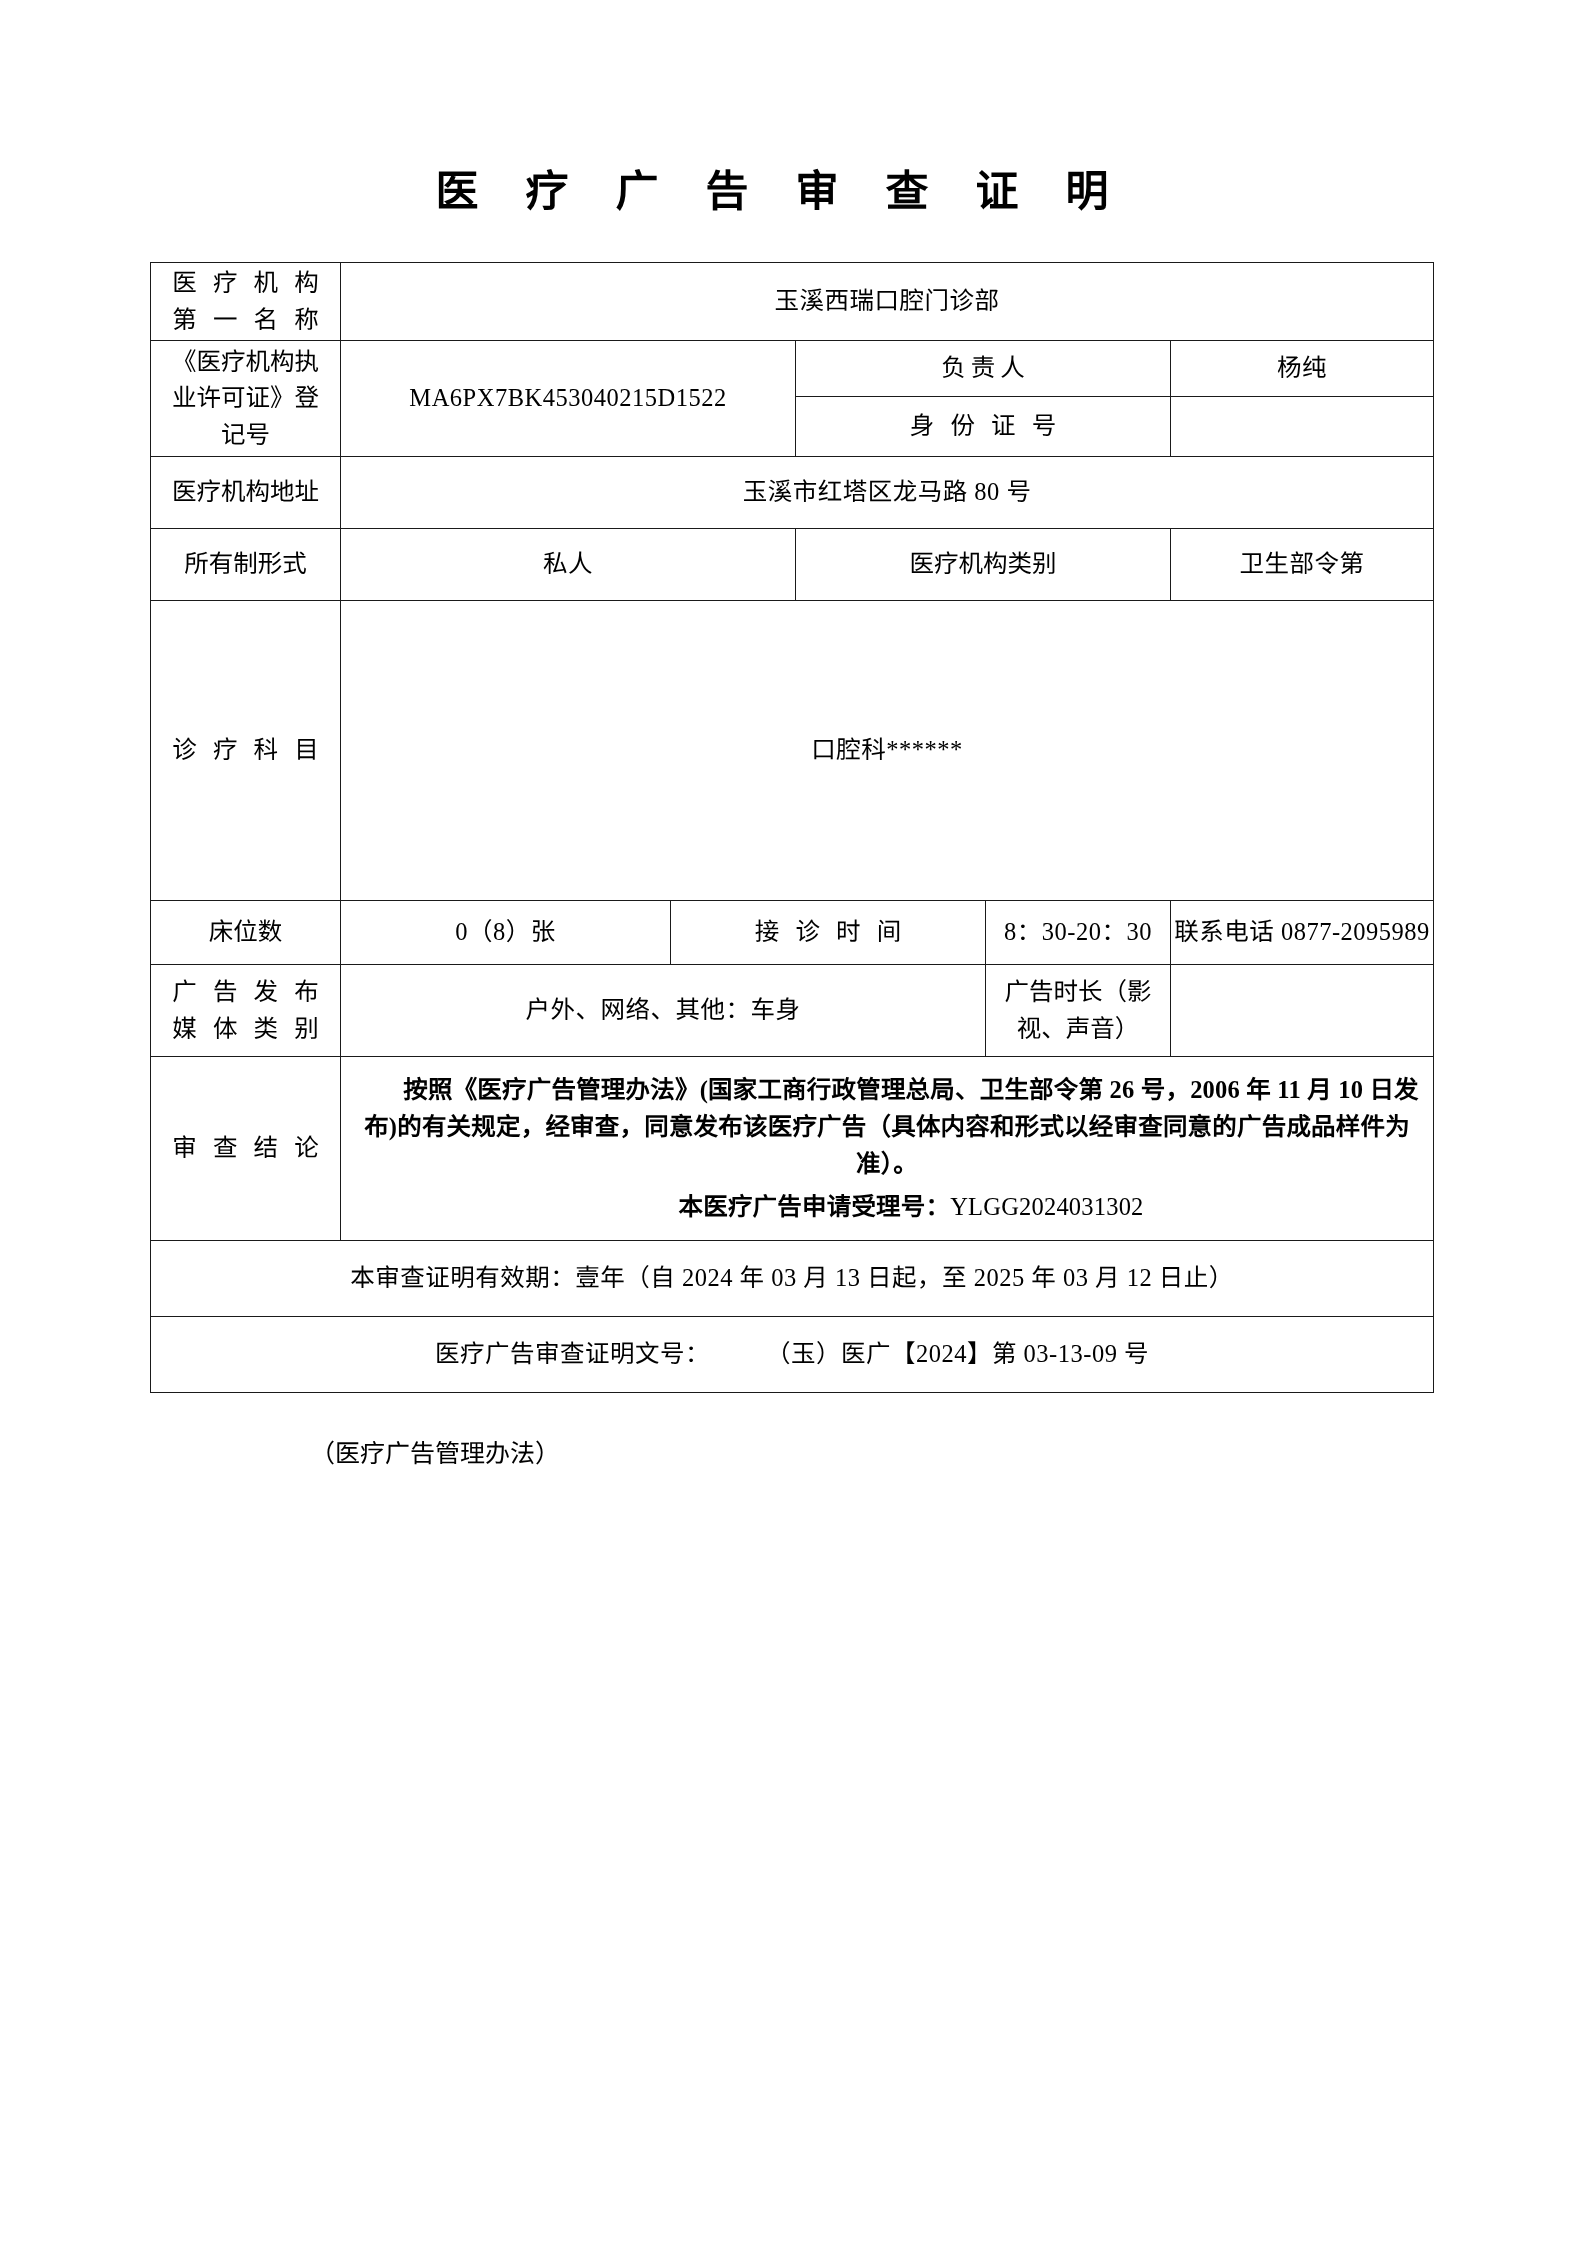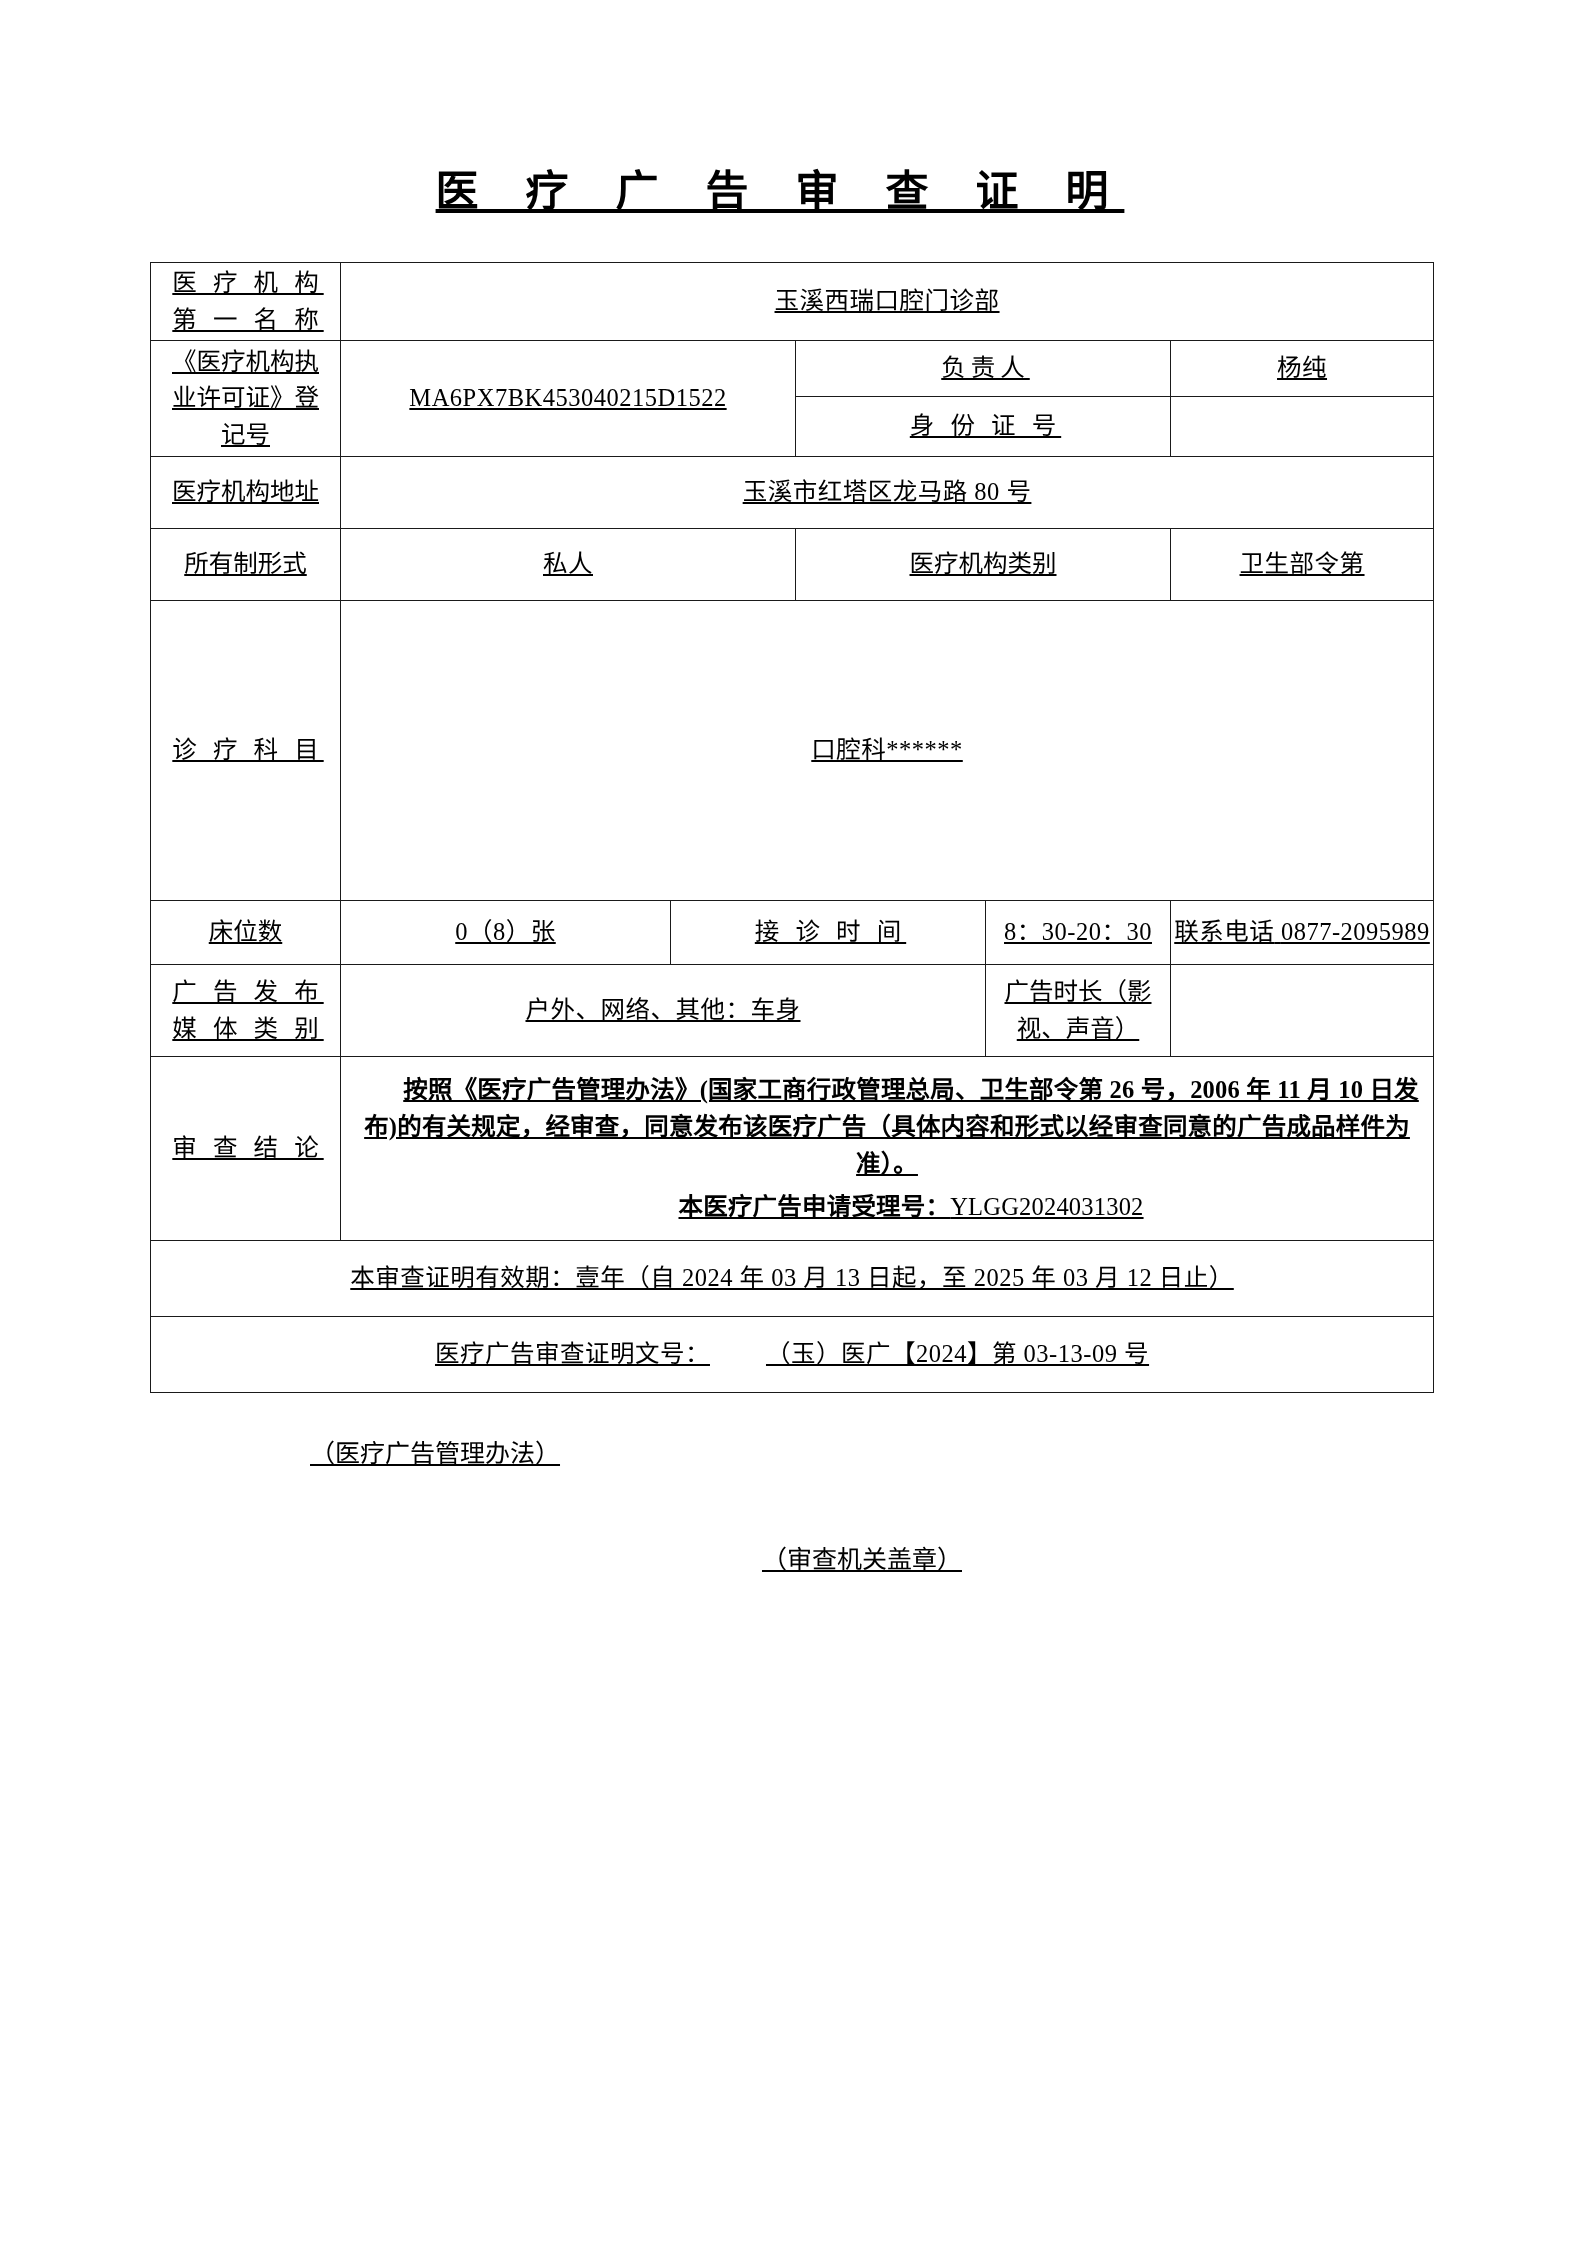--- a/index.html
+++ b/index.html
@@ -15,21 +15,20 @@
     color: #000000;
     position: relative;
     overflow: hidden;
   }
   .page {
     width: 1544px;
     height: 2245px;
     box-sizing: border-box;
     padding: 0 150px;
     position: relative;
-    text-decoration: underline;
   }
 
   
   .doc-title {
     text-align: center;
     font-family: "DejaVu Sans", "Liberation Sans", sans-serif;
     font-weight: bold;
     font-size: 43px;
     letter-spacing: 16px;
     text-indent: 16px;
@@ -255,15 +254,14 @@
       </tr>
 
       <tr class="r-docno">
         <td class="row-left" colspan="6"><span>医疗广告审查证明文号：</span><span style="display:inline-block;width:56px"></span><span>（玉）医广【2024】第 03-13-09 号</span></td>
       </tr>
 
     </tbody>
   </table>
 
   <div class="note-sub">（医疗广告管理办法）</div>
-  <div class="seal">（审查机关盖章）</div>
 
 </div>
 
 </body></html>

